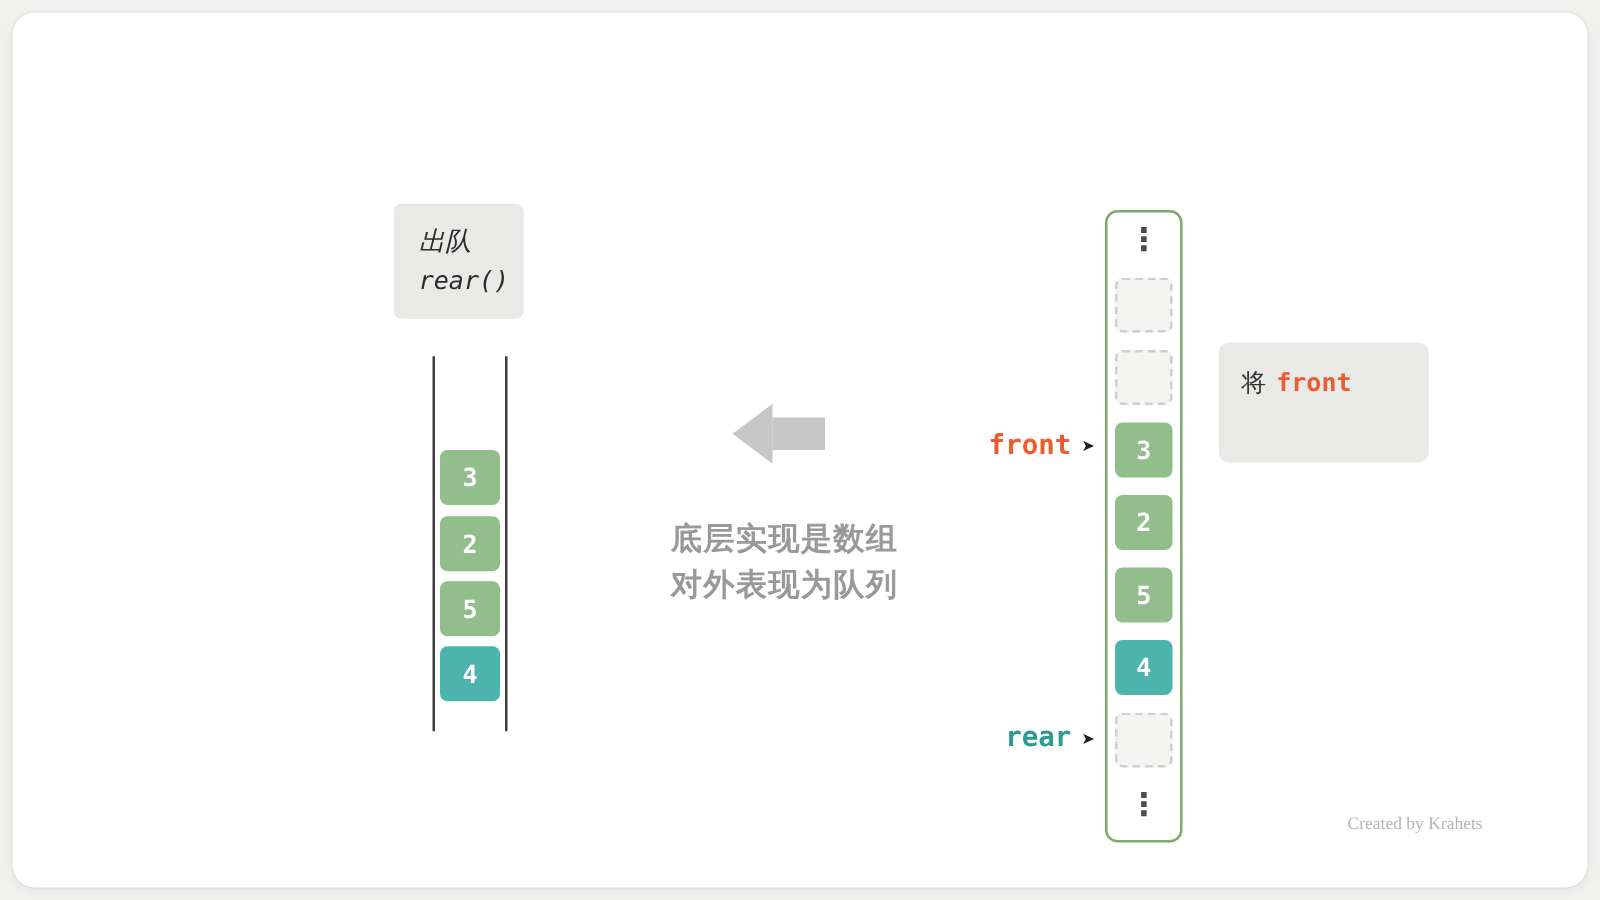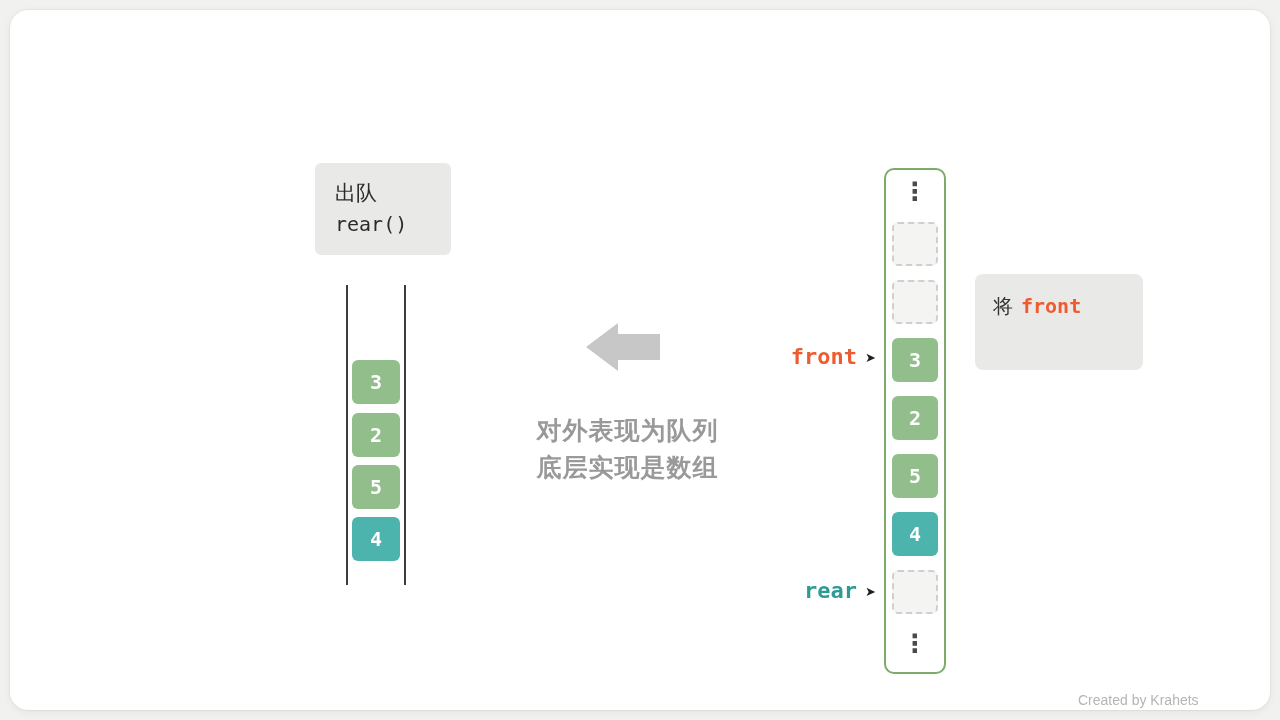--- a/index.html
+++ b/index.html
@@ -33,24 +33,25 @@
     background:var(--card_bg);
     border-radius:18px;
     box-shadow:0 0 0 1px rgba(0,0,0,0.04), 0 2px 8px rgba(0,0,0,0.06);
   }
   .content{position:absolute;left:0;top:0;width:1280px;height:720px;}
 
   .mono{font-family:"DejaVu Sans Mono",monospace;}
 
   
   .dequeue-box{
-    position:absolute;left:315px;top:163px;width:136px;height:92px;
+    position:absolute;left:315px;top:163px;width:104px;height:92px;
     background:var(--box_bg);border-radius:6px;
     padding:15px 0 0 20px;
     color:#2b2b2b;
+    font-style:italic;
   }
   .dequeue-box .t1{font-size:21px;line-height:30px;}
   .dequeue-box .t2{font-size:20px;line-height:32px;}
 
   
   .queue{
     position:absolute;left:346px;top:285px;width:60px;height:300px;
     border-left:2px solid var(--line_dark);
     border-right:2px solid var(--line_dark);
   }
@@ -129,22 +130,22 @@
     background:var(--box_bg);border-radius:8px;
     padding:14px 0 16px 18px;color:var(--dark_text);
     font-size:20px;line-height:36px;
   }
   .note .code{
     font-family:"DejaVu Sans Mono",monospace;
     color:var(--orange);font-weight:bold;margin-left:8px;
   }
 
   .watermark{
-    position:absolute;left:1078px;top:692px;
-    font-family:Liberation Sans, sans-serif;
+    position:absolute;left:1078px;top:652px;
+    font-family:Liberation Serif, serif;
     font-size:14px;color:var(--watermark);
   }
 </style>
 </head>
 <body>
 
 <div class="card"></div>
 
 <div class="content">
 
@@ -159,22 +160,22 @@
     <div class="qcell" data-color="green">5</div>
     <div class="qcell" data-color="teal">4</div>
   </div>
 
   <div class="big-arrow">
     <span class="head"></span>
     <span class="shaft"></span>
   </div>
 
   <div class="caption">
+    <div>底层实现是数组</div>
     <div>对外表现为队列</div>
-    <div>底层实现是数组</div>
   </div>
 
   <div class="array">
     <div class="ellipsis">⋮</div>
     <div class="acell empty"></div>
     <div class="acell empty"></div>
     <div class="acell" data-color="green">3</div>
     <div class="acell" data-color="green">2</div>
     <div class="acell" data-color="green">5</div>
     <div class="acell" data-color="teal">4</div>

